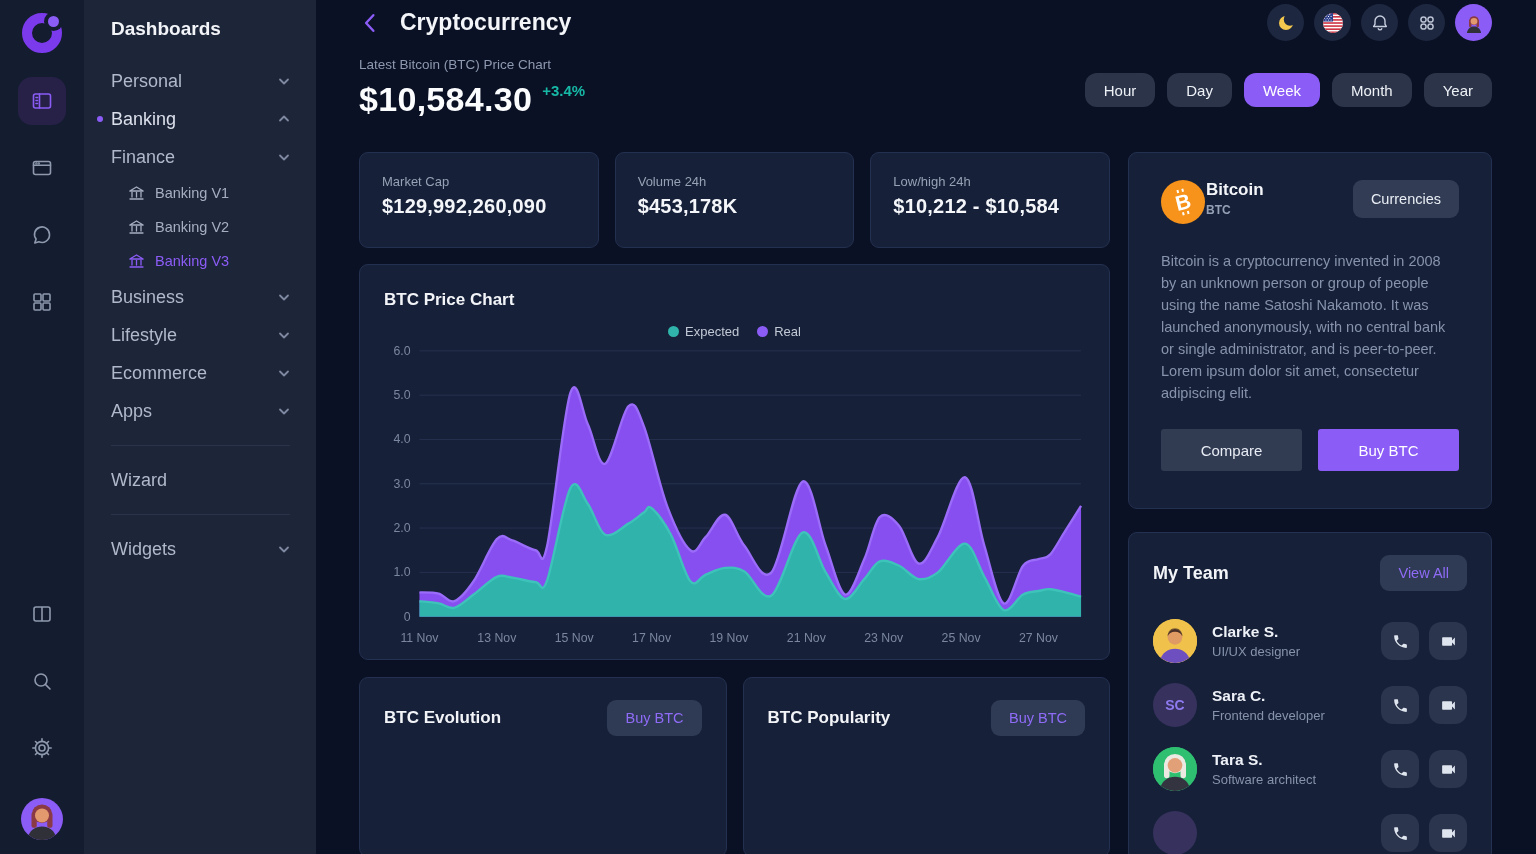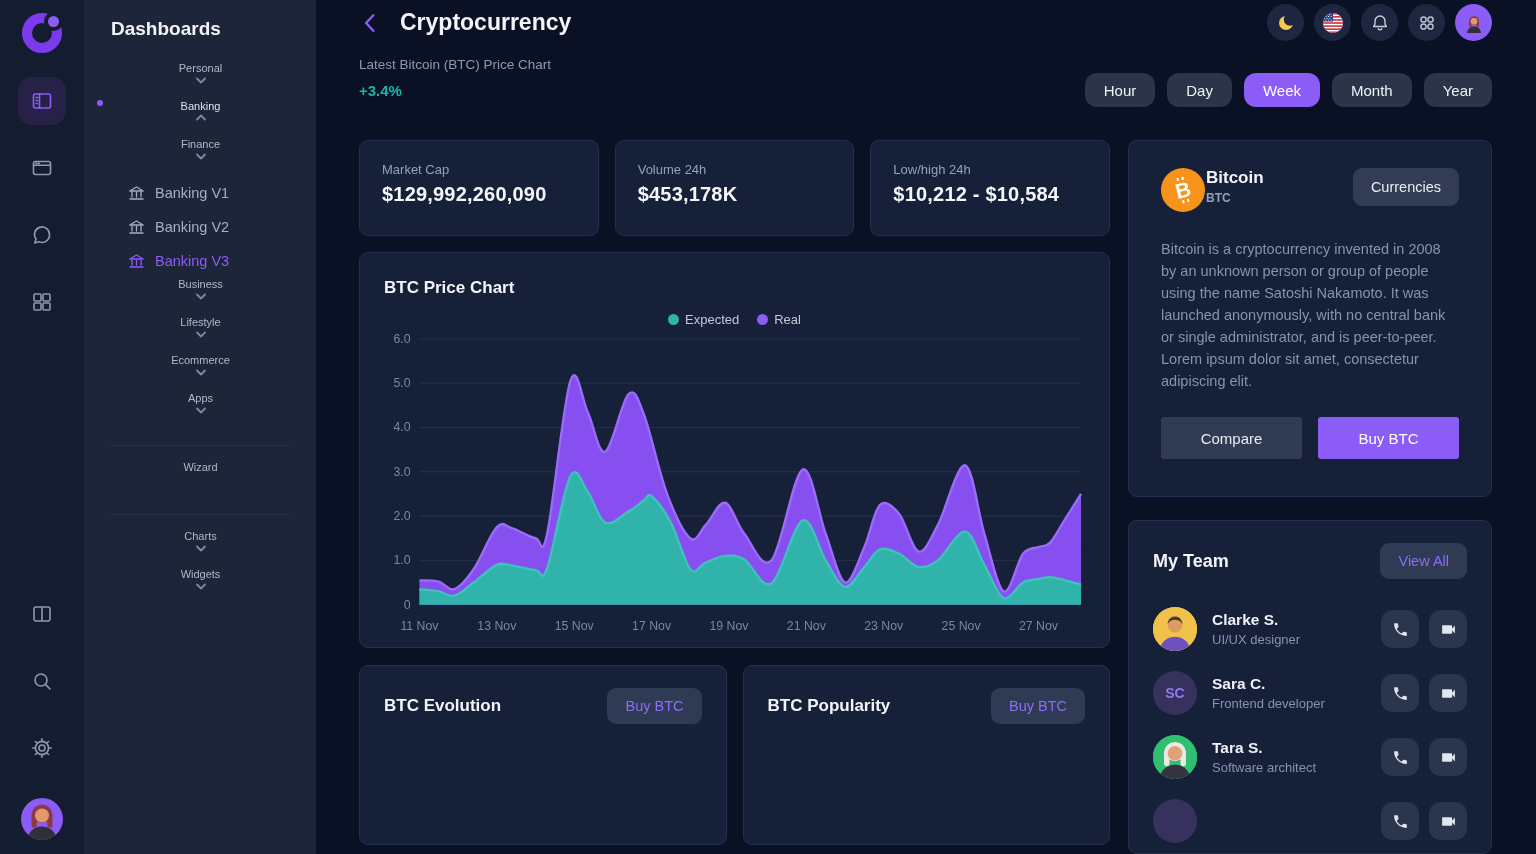--- a/index.html
+++ b/index.html
@@ -15,21 +15,21 @@
   .logo { position:relative; width:40px; height:40px; border-radius:50%; border:10px solid #7c3aed; }
   .logo::after { content:''; position:absolute; width:11px; height:11px; border-radius:50%; background:#8b5cf6; top:-7px; right:-7px; box-shadow:0 0 0 4px #141c30; }
   .rail-ic { width:48px; height:48px; display:flex; align-items:center; justify-content:center; border-radius:14px; color:#8e99ad; cursor:pointer; }
   .rail-ic.active { background:#272148; color:#8b5cf6; }
   .rail-ic svg { width:22px; height:22px; }
   .rail-spacer { flex:1; }
   .rail-avatar { width:42px; height:42px; border-radius:50%; overflow:hidden; margin-top:26px; cursor:pointer; }
   
   .sidebar { width:232px; background:#1d2539; padding:18px 26px 0 27px; flex-shrink:0; }
   .sb-title { font-size:19px; font-weight:700; color:#f2f4f8; margin-bottom:22px; }
-  .sb-item { height:38px; display:flex; align-items:center; color:#b0b9ca; font-size:11px; cursor:pointer; position:relative;flex-direction:column; }
+  .sb-item { height:38px; display:flex; align-items:center; justify-content:space-between; color:#b0b9ca; font-size:18px; cursor:pointer; position:relative; }
   .sb-item .chev { color:#7e88a0; }
   .sb-item.active { color:#dbe0ea; }
   .sb-item.active .dot { position:absolute; left:-14px; width:6px; height:6px; border-radius:50%; background:#8b5cf6; }
   .sb-sub { display:flex; align-items:center; gap:10px; height:34px; padding-left:17px; color:#a6afc2; font-size:14.5px; cursor:pointer; }
   .sb-sub svg { width:17px; height:17px; flex-shrink:0; }
   .sb-sub.active { color:#8b5cf6; }
   .sb-div { height:1px; background:#2a3349; margin:15px 0; }
   
   .main { flex:1; padding:0 44px 0 43px; display:flex; flex-direction:column; }
   .topbar { height:64px; display:flex; align-items:center; justify-content:space-between; margin-top:4px; }
@@ -251,26 +251,20 @@
       </div>
     </div>
   <div class="sb-div"></div>
   <div id="sb-secondary">
       <div class="sb-item">
         <span>Wizard</span>
       </div>
     </div>
   <div class="sb-div"></div>
   <div id="sb-tertiary">
-      <div class="sb-item">
-        <span>Charts</span>
-        <svg class="chev" width="12" height="12" viewBox="0 0 12 12" fill="none" stroke="currentColor" stroke-width="1.8" stroke-linecap="round" stroke-linejoin="round">
-          <polyline points="2,4.5 6,8.5 10,4.5"></polyline>
-        </svg>
-      </div>
       <div class="sb-item">
         <span>Widgets</span>
         <svg class="chev" width="12" height="12" viewBox="0 0 12 12" fill="none" stroke="currentColor" stroke-width="1.8" stroke-linecap="round" stroke-linejoin="round">
           <polyline points="2,4.5 6,8.5 10,4.5"></polyline>
         </svg>
       </div>
     </div>
 </nav>
 
 <main class="main">
@@ -352,20 +346,21 @@
     <path d="M7,48 C9,36.5 16.5,32.5 24,32.5 C31.5,32.5 39,36.5 41,48 Z" fill="#2f3038"></path>
   </svg>
         </div>
     </div>
   </div>
 
   <div class="overview-row">
     <div>
       <div class="ov-label">Latest Bitcoin (BTC) Price Chart</div>
       <div class="ov-price-line">
+        <span class="ov-price">$10,584.30</span>
         <span class="ov-change">+3.4%</span>
       </div>
     </div>
     <div class="range-row" id="range-row">
         <button class="range-btn">Hour</button>
         <button class="range-btn">Day</button>
         <button class="range-btn active">Week</button>
         <button class="range-btn">Month</button>
         <button class="range-btn">Year</button>
       </div>

